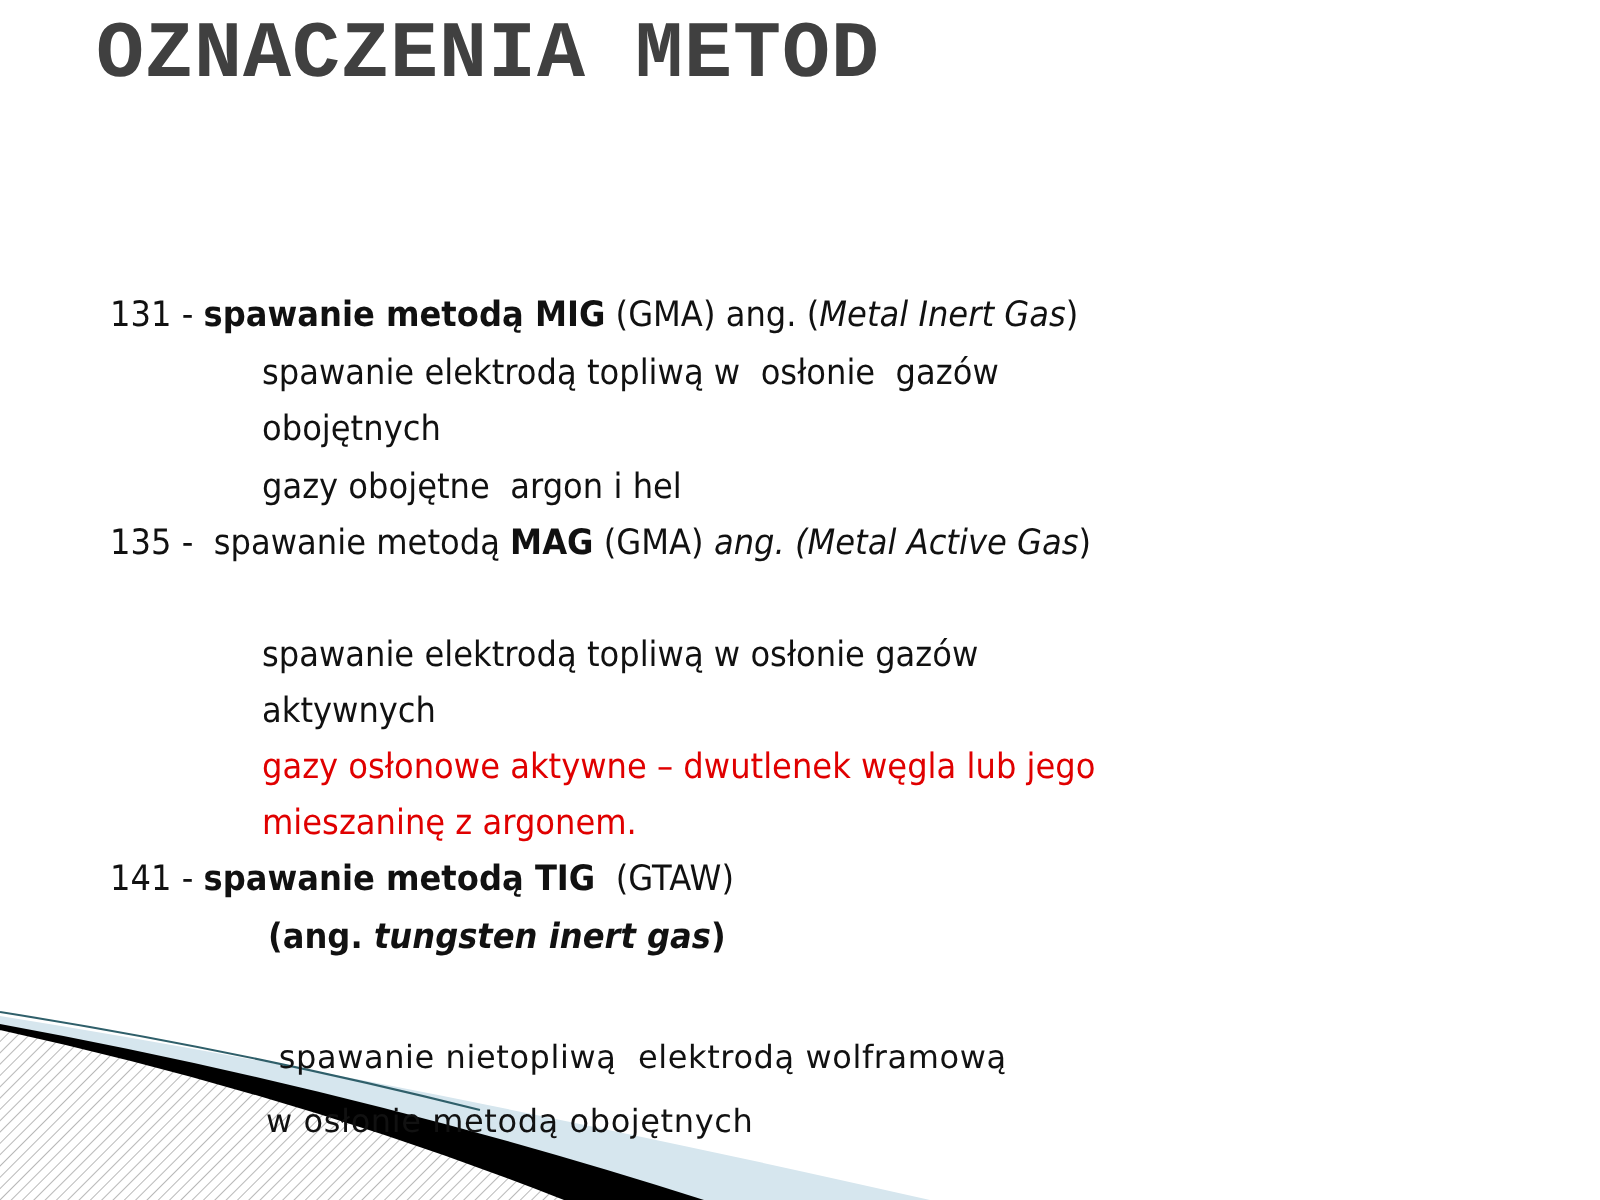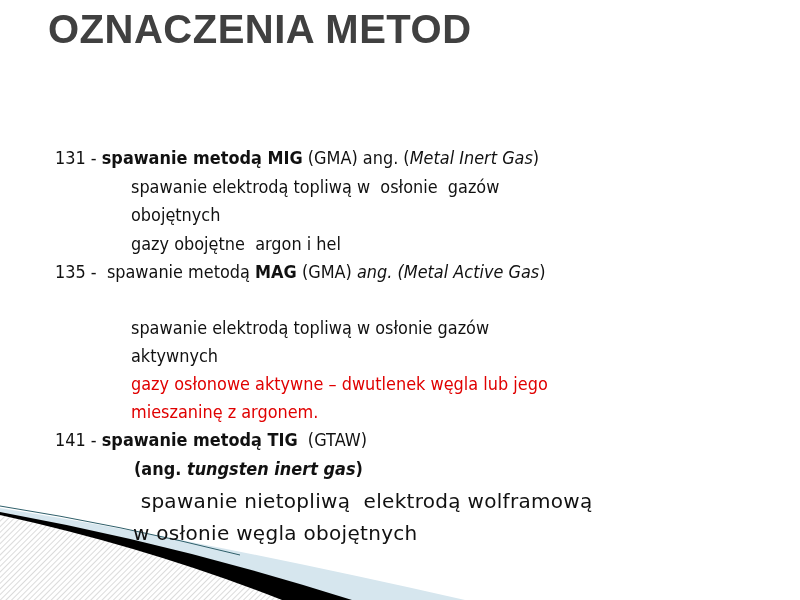--- a/index.html
+++ b/index.html
@@ -12,21 +12,21 @@
       height: 600px;
       position: relative;
       overflow: hidden;
       font-family: "DejaVu Sans", sans-serif;
     }
     .slide-title {
       position: absolute;
       left: 48px;
       top: 6px;
       margin: 0;
-      font-family: Liberation Sans, sans-serif;
+      font-family: Liberation Mono, monospace;
       font-weight: bold;
       font-size: 40px;
       line-height: 46px;
       color: #404040;
       letter-spacing: 0.5px;
     }
     .content {
       position: absolute;
       left: 0;
       top: 0;
@@ -37,24 +37,25 @@
     .line {
       position: absolute;
       white-space: pre;
       font-size: 17.5px;
       line-height: 22px;
       color: #111111;
       transform-origin: left center;
       transform: scaleX(0.92);
     }
     .line.big {
-      font-size: 20px;
+      font-size: 16px;
       line-height: 24px;
       transform: scaleX(1.0);
       letter-spacing: 0.3px;
+      margin-top: 28px;
     }
     .red { color: #e00000; }
     b { font-weight: bold; }
     i { font-style: italic; }
     .deco {
       position: absolute;
       left: 0;
       top: 0;
       width: 800px;
       height: 600px;
@@ -98,15 +99,15 @@
   <div class="line" style="left:131px; top:317px;">spawanie elektrodą topliwą w osłonie gazów</div>
   <div class="line" style="left:131px; top:345px;">aktywnych</div>
   <div class="line red" style="left:131px; top:373px;">gazy osłonowe aktywne – dwutlenek węgla lub jego</div>
   <div class="line red" style="left:131px; top:401px;">mieszaninę z argonem.</div>
 
   <div class="line" style="left:55px; top:429px;"><span>141 - </span><b>spawanie metodą TIG</b><span>  (GTAW)</span></div>
 
   <div class="line" style="left:134px; top:458px;"><b>(ang. </b><b><i>tungsten inert gas</i></b><b>)</b></div>
 
   <div class="line big" style="left:134px; top:489px;"> spawanie nietopliwą  elektrodą wolframową</div>
-  <div class="line big" style="left:133px; top:521px;">w osłonie węgla obojętnych</div>
+  <div class="line big" style="left:133px; top:521px;">w osłonie metodą obojętnych</div>
 
 </div>
 
 </body></html>

